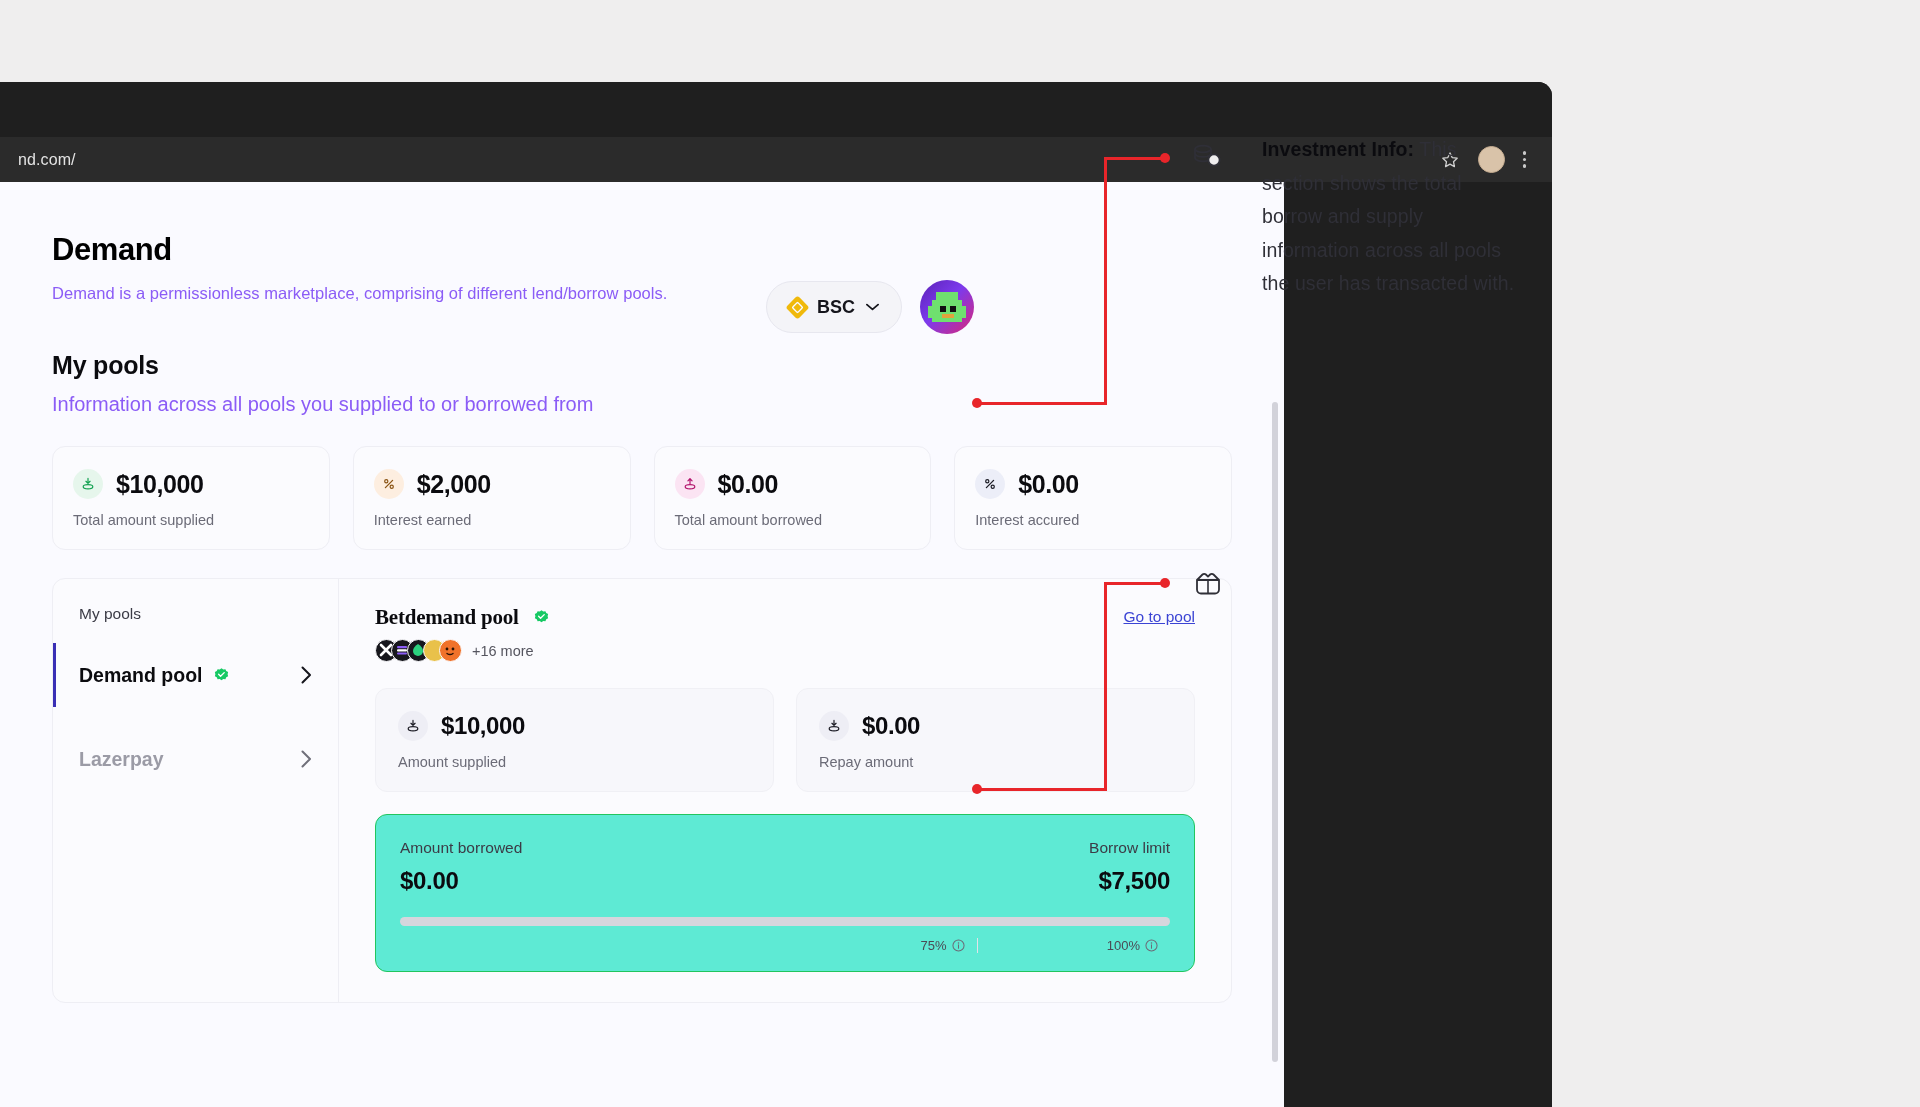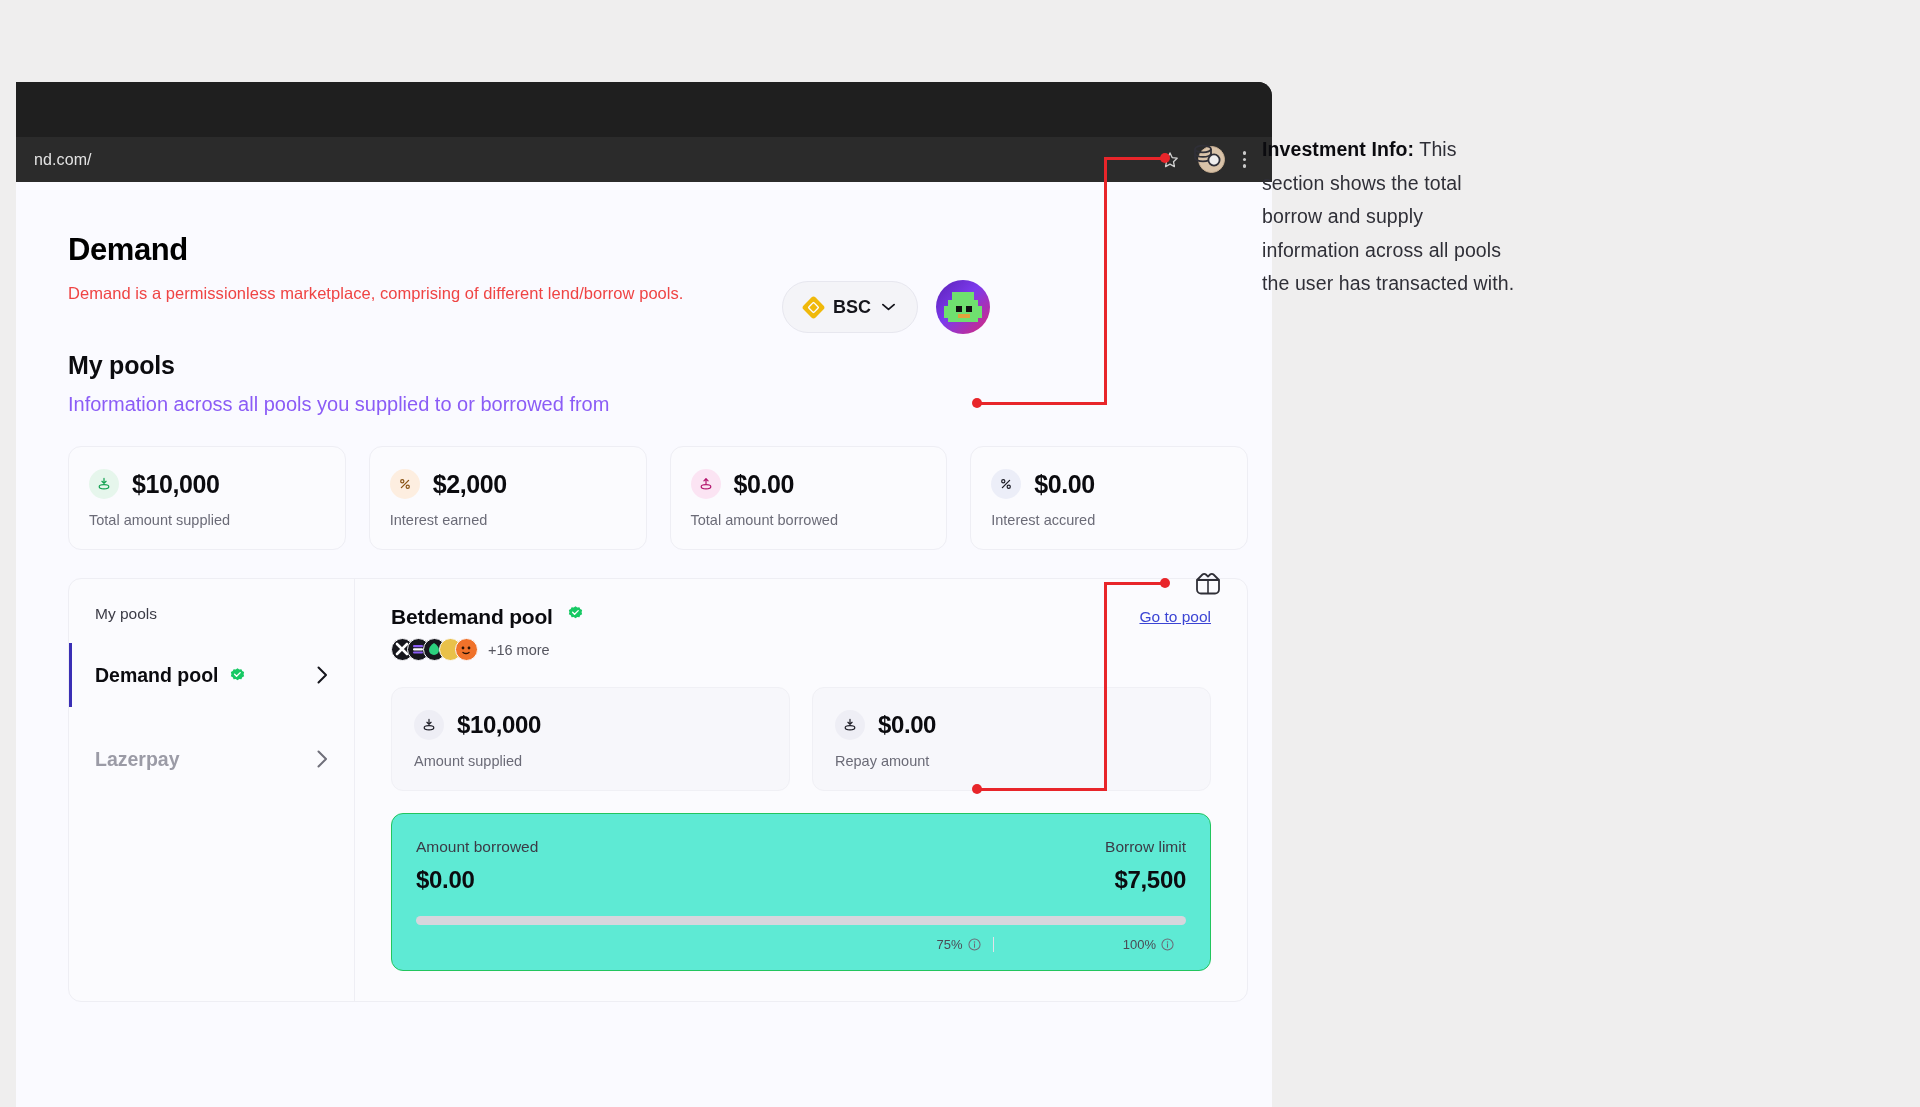--- a/index.html
+++ b/index.html
@@ -6,22 +6,22 @@
   html, body {
     width: 1920px; height: 1107px;
     background: #efeeee;
     font-family: "Liberation Sans", sans-serif;
     overflow: hidden;
   }
   #stage { position: relative; width: 1920px; height: 1107px; background: #efeeee; }
 
   
   .browser {
-    position: absolute; left: 16px; top: 82px;
-    width: 1256px; height: 1025px;
+    position: absolute; left: 0; top: 82px;
+    width: 1552px; height: 1025px;
     background: #1f1f1f;
     border-top-right-radius: 14px;
     overflow: hidden;
   }
   .browser-chrome-top { height: 55px; background: #1f1f1f; }
   .omnibar {
     height: 45px; background: #2b2b2b;
     display: flex; align-items: center;
     padding: 0 18px;
     position: relative;
@@ -53,21 +53,21 @@
     background: #fafaff;
     overflow: hidden;
   }
   .page { position: relative; padding: 0 0 0 52px; }
 
   .page-title {
     font-size: 31px; font-weight: 700; color: #000000;
     letter-spacing: -.4px; margin-top: 50px;
   }
   .page-sub {
-    font-size: 16.5px; color: #ef4444; margin-top: 16px; letter-spacing: .05px;
+    font-size: 16.5px; color: #8b5cf6; margin-top: 16px; letter-spacing: .05px;
   }
 
   
   .header-right {
     position: absolute; right: 310px; top: 48px;
     display: flex; align-items: center; gap: 18px;
   }
   .chain-chip {
     display: flex; align-items: center; gap: 11px;
     background: #f4f4f8; border: 1px solid #e7e7ef;
@@ -129,21 +129,21 @@
     cursor: pointer; position: relative;
   }
   .pool-item.active { border-left: 3px solid #3a2fb5; padding-left: 23px; }
   .pool-item-name { font-size: 19.5px; font-weight: 700; color: #0b0b0f; }
   .pool-item.muted .pool-item-name { color: #9b9ba6; font-weight: 700; }
   .pool-chev { margin-left: auto; width: 11px; height: 18px; }
   .verified { width: 17px; height: 17px; flex: none; }
 
   .pools-right { flex: 1; padding: 26px 36px 30px 36px; }
   .pr-head { display: flex; align-items: flex-start; }
-  .pr-title-row { display: flex; align-items: flex-start; gap: 14px; }
+  .pr-title-row { display: flex; align-items: center; gap: 14px; font-family: Liberation Serif, serif; }
   .pr-title { font-size: 21px; font-weight: 700; color: #0b0b0f; letter-spacing: -.2px; }
   .token-row { display: flex; align-items: center; gap: 10px; margin-top: 9px; }
   .tokens { display: flex; }
   .tok { width: 23px; height: 23px; border-radius: 50%; margin-left: -7px; border: 1.5px solid #fbfbfe; position: relative; overflow: hidden; }
   .tok:first-child { margin-left: 0; }
   .more-txt { font-size: 14.5px; color: #55555f; }
   .goto-link {
     margin-left: auto; font-size: 15.5px; color: #3b44d4;
     text-decoration: underline; cursor: pointer; padding-top: 3px;
   }

